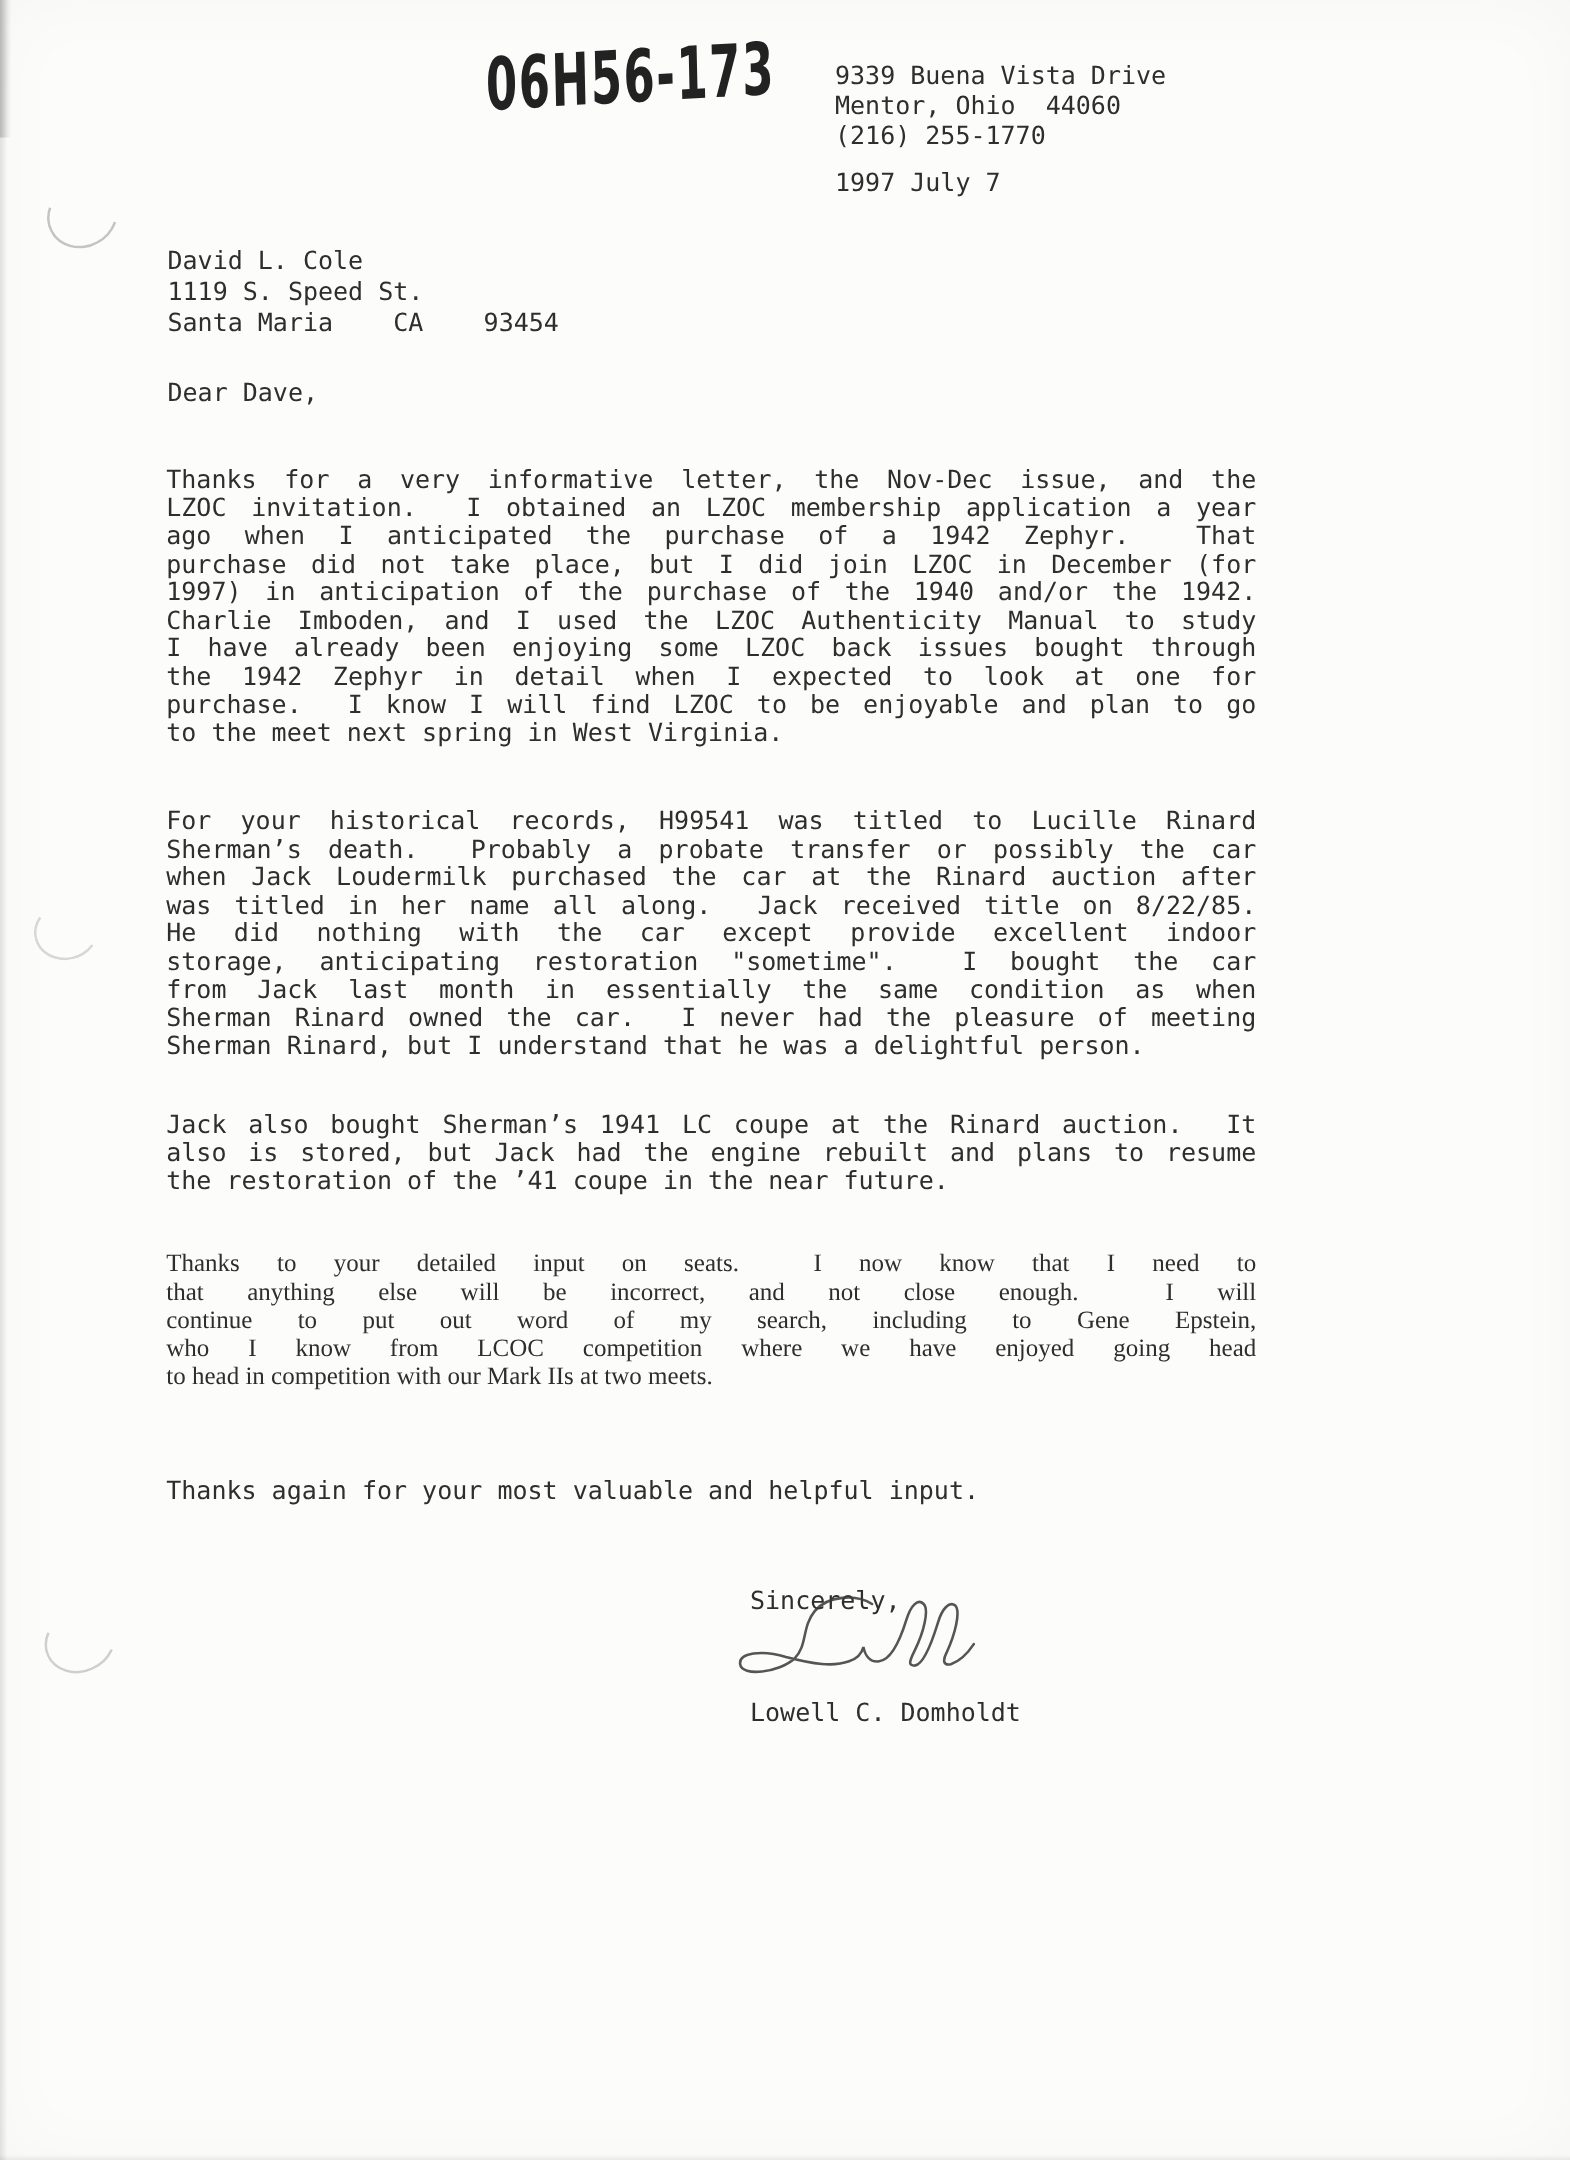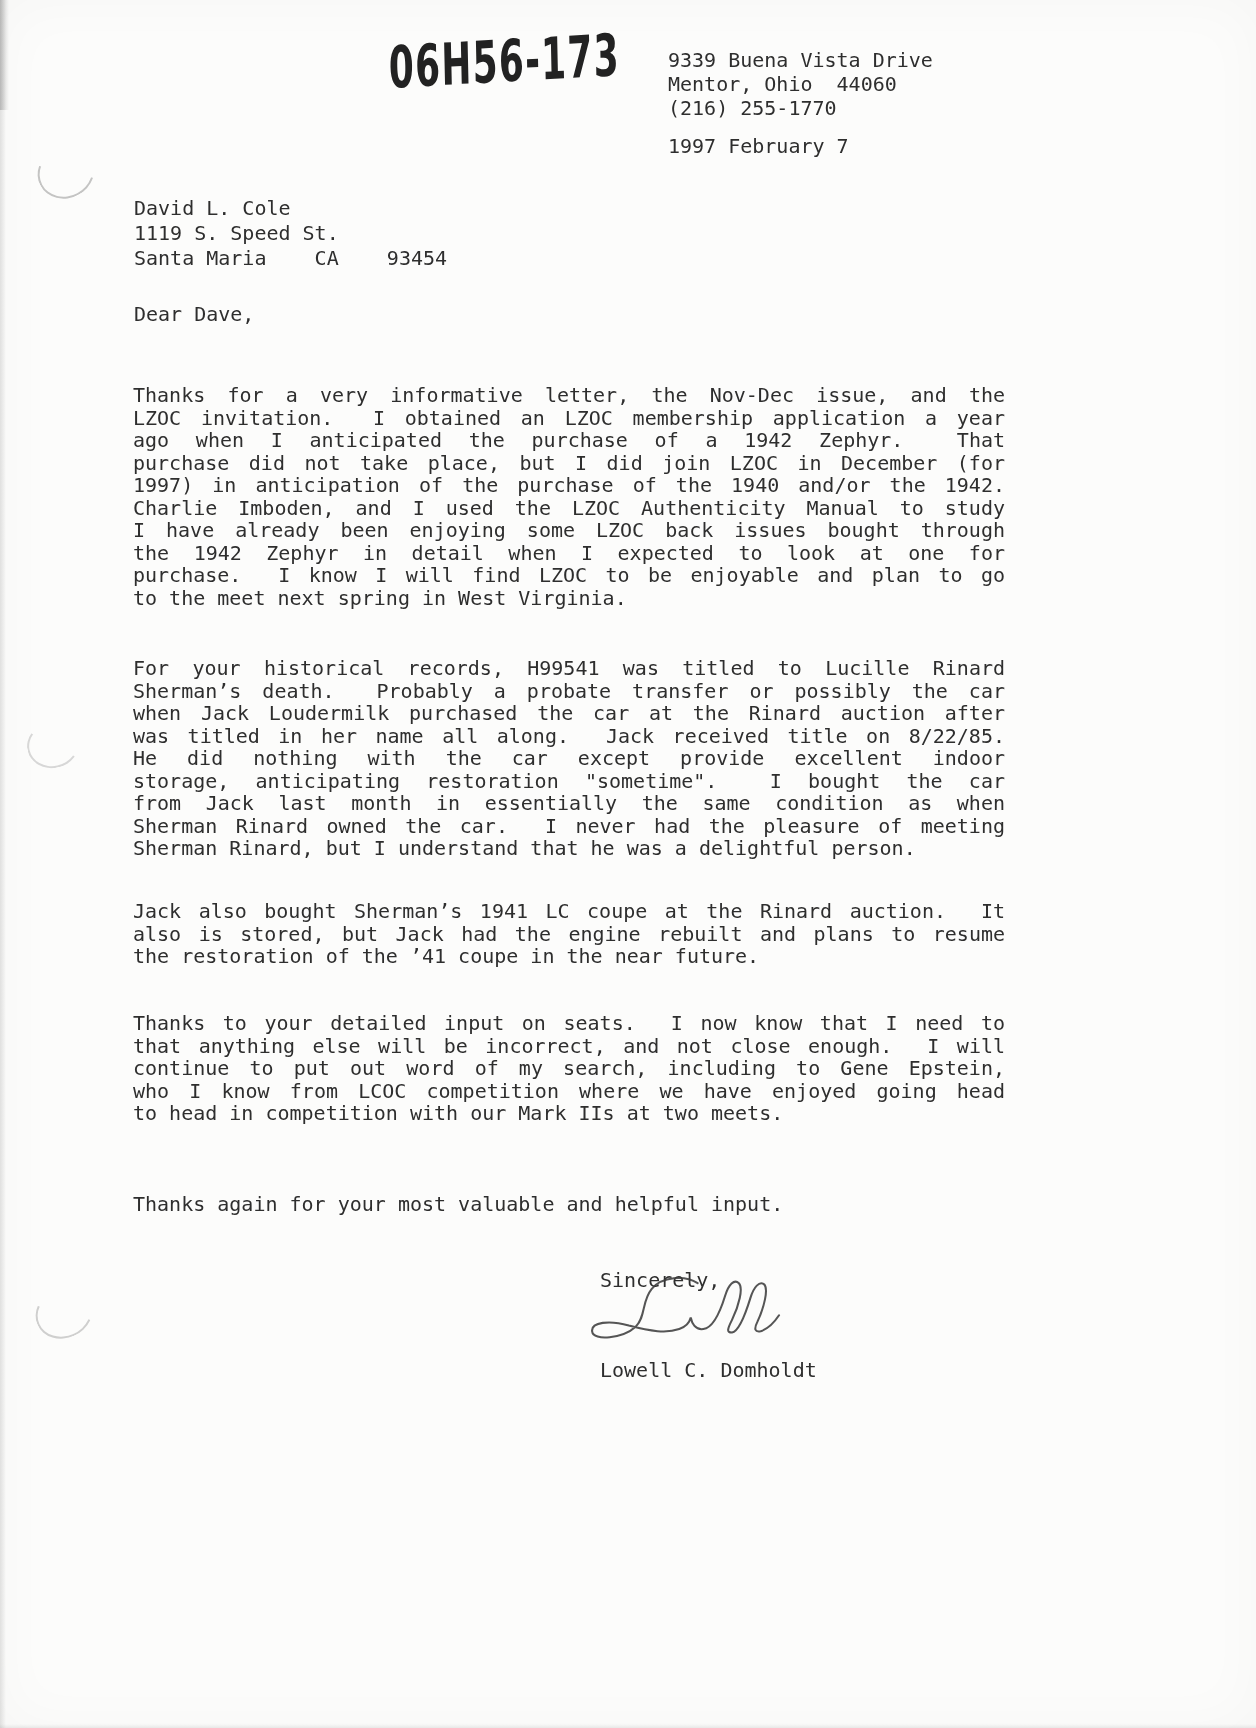--- a/index.html
+++ b/index.html
@@ -70,26 +70,25 @@
     position: absolute; left: 134px; top: 196px;
     line-height: 25px; white-space: pre;
   }
   .salutation {
     position: absolute; left: 134px; top: 302px; white-space: pre;
   }
 
   .para {
     position: absolute; left: 133px; width: 872px;
     line-height: 22.5px;
-    margin-top: 12px;
   }
   .p1 { top: 372px; }
   .p2 { top: 645px; }
   .p3 { top: 888px; }
-  .p4 { top: 1000px; }
+  .p4 { top: 1000px; font-family: Liberation Serif, serif; }
   .p5 { top: 1181px; }
 
   .tline { white-space: pre-wrap; }
   .justify .tline {
     text-align: justify;
     text-align-last: justify;
     white-space: normal;
   }
   .justify .tline.tlast {
     text-align-last: left;
@@ -116,21 +115,21 @@
   <div class="edge-bottom"></div>
 
   <div class="punch punch-1"></div>
   <div class="punch punch-2"></div>
   <div class="punch punch-3"></div>
 
   <div class="handwritten-id">06H56-173</div>
 
   <div class="sender-block mono"><div class="tline">9339 Buena Vista Drive</div><div class="tline">Mentor, Ohio  44060</div><div class="tline tlast">(216) 255-1770</div></div>
 
-  <div class="sender-date mono">1997 February 7</div>
+  <div class="sender-date mono">1997 July 7</div>
 
   <div class="recipient-block mono"><div class="tline">David L. Cole</div><div class="tline">1119 S. Speed St.</div><div class="tline tlast">Santa Maria    CA    93454</div></div>
 
   <div class="salutation mono">Dear Dave,</div>
 
   <div class="para p1 mono justify">
       <div class="tline">Thanks for a very informative letter, the Nov-Dec issue, and the</div>
       <div class="tline">LZOC invitation.&nbsp; I obtained an LZOC membership application a year</div>
       <div class="tline">ago when I anticipated the purchase of a 1942 Zephyr.&nbsp; That</div>
       <div class="tline">purchase did not take place, but I did join LZOC in December (for</div>

